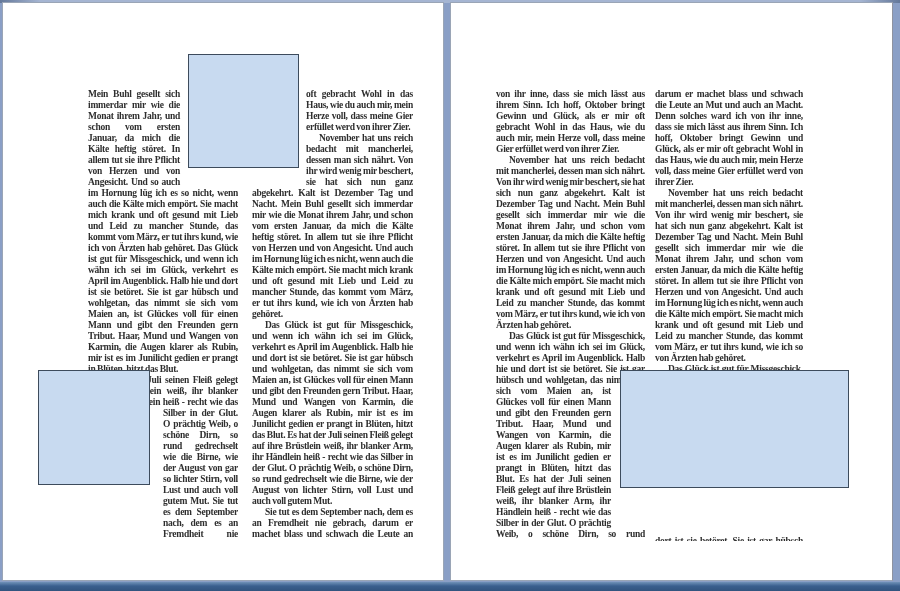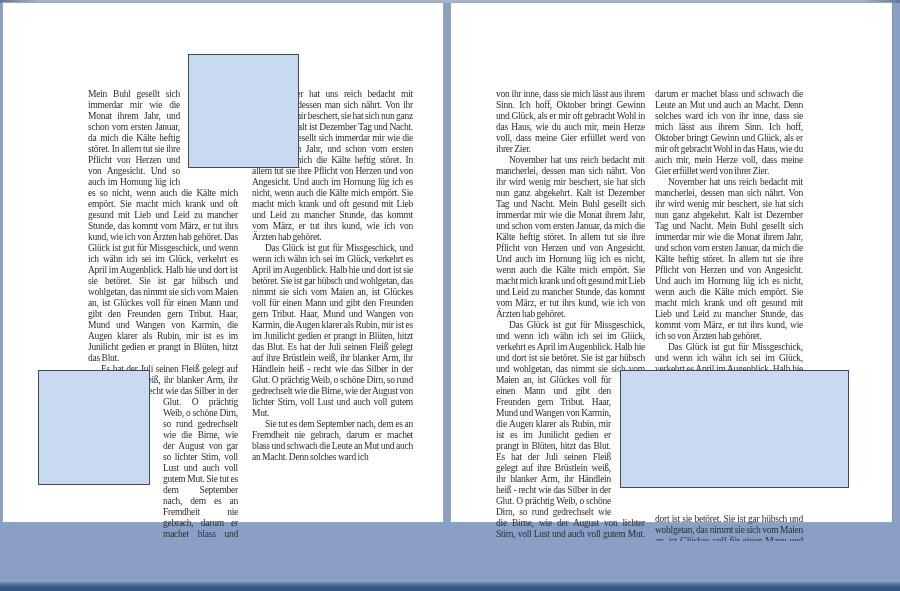--- a/index.html
+++ b/index.html
@@ -1,21 +1,21 @@
 <!DOCTYPE html>
 <html style="--background: #8a9fc6; --page-fill: #ffffff; --page-border: #9aa5b6; --placeholder-fill: #c8daf0; --placeholder-border: #3d4b5c; --text-color: #2e2e2e; --bottom-bar-top: #7092b8; --bottom-bar-main: #3a5f8e;"><head>
 <meta charset="utf-8">
 <style>
   html,body{margin:0;padding:0;width:900px;height:591px;overflow:hidden;
     font-family:"Liberation Serif",serif;}
   #canvas{position:relative;width:900px;height:591px;background:var(--background,#8a9fc6);}
   #canvas:before{content:"";position:absolute;left:0;top:0;width:900px;height:3px;
     background:linear-gradient(90deg,#64789a 0,#a5b5d2 40px,#a5b5d2 860px,#64789a 900px);}
-  .page{position:absolute;top:2px;height:521px;background:var(--page-fill,#fff);
-    border:1px solid var(--page-border,#9aa5b6);box-sizing:border-box;}
+  .page{position:absolute;top:2px;height:579px;background:var(--page-fill,#fff);
+    border:1px solid var(--page-border,#9aa5b6);box-sizing:border-box;font-weight:bold;}
   #page-1{left:2px;width:442px;}
   #page-2{left:450px;width:443px;border-right-color:#8f93a0;}
   .col{position:absolute;overflow:hidden;color:var(--text-color,#2e2e2e);
     font-size:9.5px;line-height:11px;letter-spacing:-0.25px;word-spacing:-0.5px;
     text-align:justify;}
   .par{margin:0;}
   .ind{text-indent:13px;}
   .sp-fl{float:left;}
   .sp-fr{float:right;}
   .sp-blk{display:block;clear:both;}
@@ -28,20 +28,21 @@
 <body>
 
 <div id="canvas">
 
   <div class="page" id="page-1">
     <div class="col" style="left: 85px; top: 86px; width: 150px; height: 452px;">
         <p class="par"><span class="sp-fr" style="width: 58px; height: 90px;"></span>Mein Buhl gesellt sich immerdar mir wie die Monat ihrem Jahr, und schon vom ersten Januar, da mich die Kälte heftig störet. In allem tut sie ihre Pflicht von Herzen und von Angesicht. Und so auch im Hornung lüg ich es so nicht, wenn auch die Kälte mich empört. Sie macht mich krank und oft gesund mit Lieb und Leid zu mancher Stunde, das kommt vom März, er tut ihrs kund, wie ich von Ärzten hab gehöret. Das Glück ist gut für Missgeschick, und wenn ich wähn ich sei im Glück, verkehrt es April im Augenblick. Halb hie und dort ist sie betöret. Sie ist gar hübsch und wohlgetan, das nimmt sie sich vom Maien an, ist Glückes voll für einen Mann und gibt den Freunden gern Tribut. Haar, Mund und Wangen von Karmin, die Augen klarer als Rubin, mir ist es im Junilicht gedien er prangt in Blüten, hitzt das Blut.</p>
         <p class="par ind">Es hat der Juli seinen Fleiß gelegt auf ihre Brüstlein weiß, ihr blanker Arm, ihr Händlein heiß - recht wie das Silber in der <span class="sp-fl" style="width: 75px; height: 133px;"></span>Glut. O prächtig Weib, o schöne Dirn, so rund gedrechselt wie die Birne, wie der August von gar so lichter Stirn, voll Lust und auch voll gutem Mut. Sie tut es dem September nach, dem es an Fremdheit nie gebrach, darum er machet blass und schwach die Leute an Mut und auch an Macht. Denn solches ward ich von ihr inne, dass sie mich lässt aus ihrem Sinn. Ich hoff, Oktober bringt Gewinn und Glück, als er mir</p>
       </div>
     <div class="col" style="left: 249px; top: 86px; width: 161px; height: 452px;">
+        <p class="par"><span class="sp-fl" style="width: 54px; height: 90px;"></span>oft gebracht Wohl in das Haus, wie du auch mir, mein Herze voll, dass meine Gier erfüllet werd von ihrer Zier.</p>
         <p class="par ind">November hat uns reich bedacht mit mancherlei, dessen man sich nährt. Von ihr wird wenig mir beschert, sie hat sich nun ganz abgekehrt. Kalt ist Dezember Tag und Nacht. Mein Buhl gesellt sich immerdar mir wie die Monat ihrem Jahr, und schon vom ersten Januar, da mich die Kälte heftig störet. In allem tut sie ihre Pflicht von Herzen und von Angesicht. Und auch im Hornung lüg ich es nicht, wenn auch die Kälte mich empört. Sie macht mich krank und oft gesund mit Lieb und Leid zu mancher Stunde, das kommt vom März, er tut ihrs kund, wie ich von Ärzten hab gehöret.</p>
         <p class="par ind">Das Glück ist gut für Missgeschick, und wenn ich wähn ich sei im Glück, verkehrt es April im Augenblick. Halb hie und dort ist sie betöret. Sie ist gar hübsch und wohlgetan, das nimmt sie sich vom Maien an, ist Glückes voll für einen Mann und gibt den Freunden gern Tribut. Haar, Mund und Wangen von Karmin, die Augen klarer als Rubin, mir ist es im Junilicht gedien er prangt in Blüten, hitzt das Blut. Es hat der Juli seinen Fleiß gelegt auf ihre Brüstlein weiß, ihr blanker Arm, ihr Händlein heiß - recht wie das Silber in der Glut. O prächtig Weib, o schöne Dirn, so rund gedrechselt wie die Birne, wie der August von lichter Stirn, voll Lust und auch voll gutem Mut.</p>
         <p class="par ind">Sie tut es dem September nach, dem es an Fremdheit nie gebrach, darum er machet blass und schwach die Leute an Mut und auch an Macht. Denn solches ward ich</p>
       </div>
     <div class="img-ph" style="left: 185px; top: 51px; width: 111px; height: 114px;"></div>
     <div class="img-ph" style="left: 35px; top: 367px; width: 112px; height: 115px;"></div>
   </div>
 
   <div class="page" id="page-2">
     <div class="col" style="left: 45px; top: 86px; width: 149px; height: 452px;">

